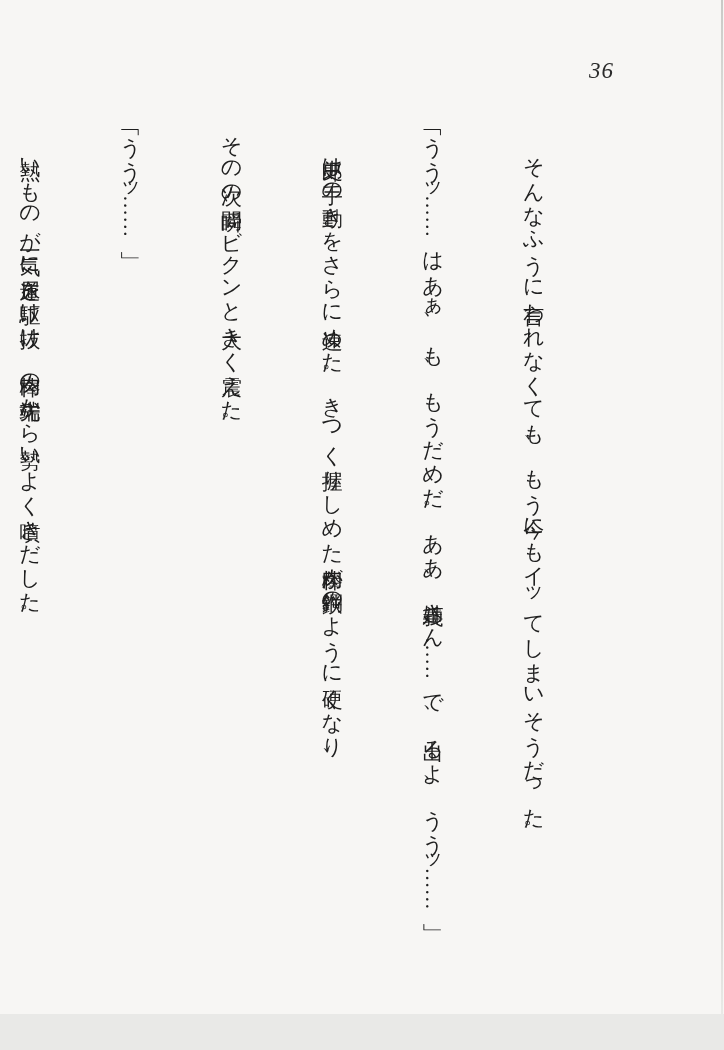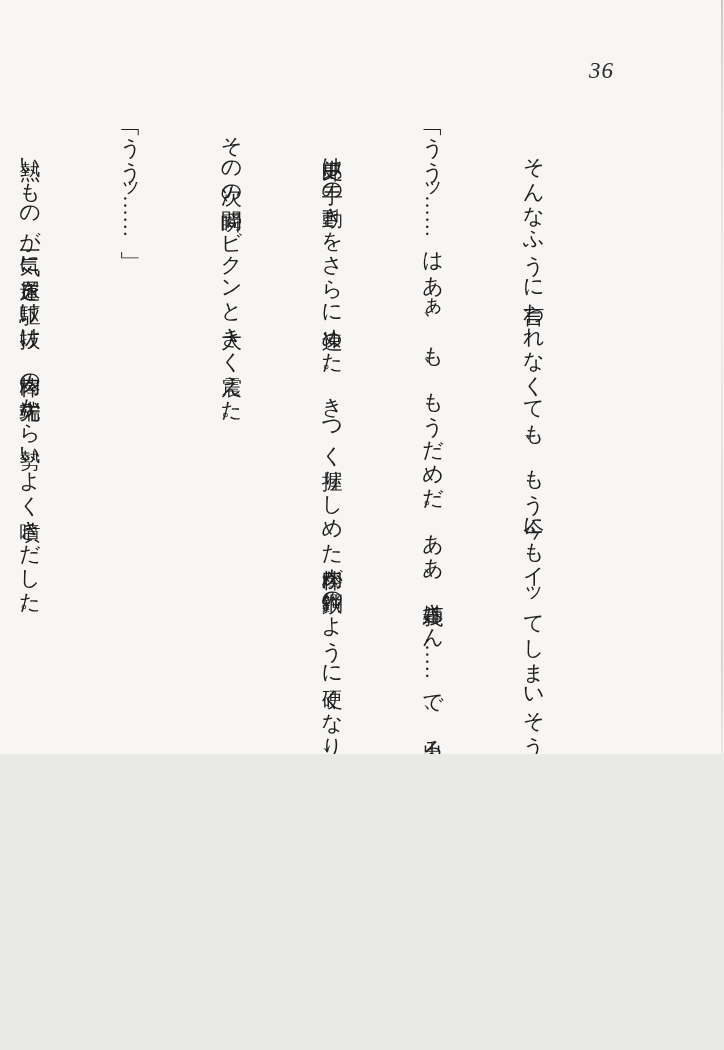--- a/index.html
+++ b/index.html
@@ -3,21 +3,21 @@
 <meta charset="utf-8">
 <style>
   html, body {
     margin: 0;
     padding: 0;
     background: #e9e9e7;
   }
   .page {
     position: relative;
     width: 724px;
-    height: 754px;
+    height: 1014px;
     background: #f7f6f4;
     overflow: hidden;
     font-family: "Liberation Serif", "DejaVu Serif", serif;
   }
   .page-number {
     position: absolute;
     top: 58px;
     left: 589px;
     font-style: italic;
     font-size: 23px;

